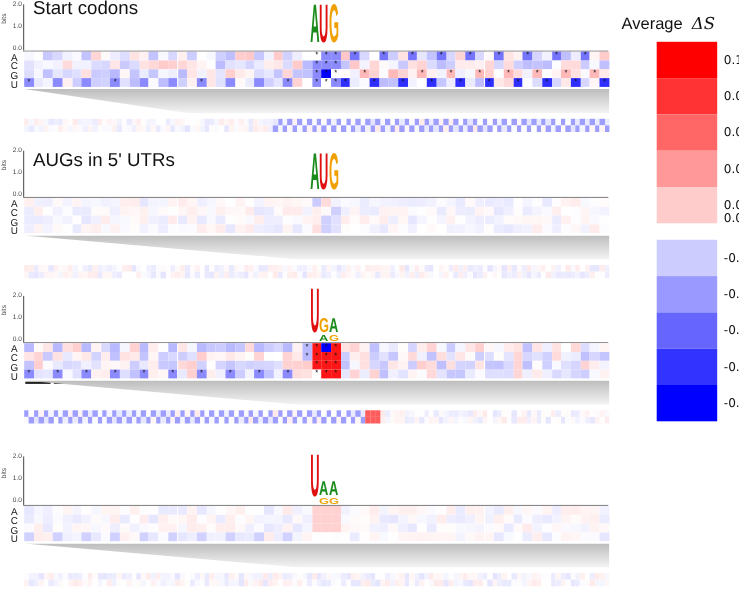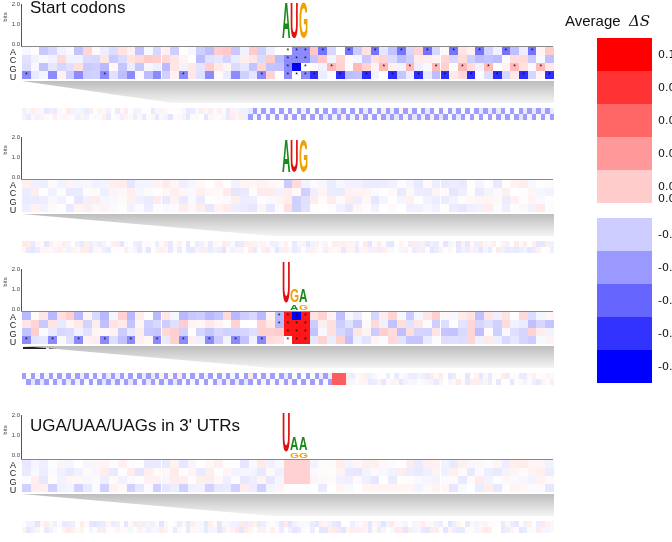--- a/index.html
+++ b/index.html
@@ -555,20 +555,21 @@
     </div>
     <div class="panel" style="top: 133px; height: 133px;">
       <div class="yaxis" style="top: 0px; height: 46px;">
         <div class="tick" style="top: 1px;">2.0</div>
         <div class="tick" style="top: 21px;">1.0</div>
         <div class="tick" style="top: 41px;">0.0</div>
         <div class="bits" style="top: 14px;">bits</div>
       </div>
       <div class="axisline" style="top: 4px; height: 42px;"></div>
       <div class="baseline" style="top: 46px;"></div>
+      <div class="title" style="top: 3px;">AUGs in 5' UTRs</div>
       <div class="logo" style="color: rgb(26, 138, 26); font-size: 13px; left: 281.6px; top: 33px; transform: scale(0.9, 3.6);">A</div>
       <div class="logo" style="color: rgb(224, 16, 16); font-size: 13px; left: 290.32px; top: 33px; transform: scale(0.9, 3.6);">U</div>
       <div class="logo" style="color: rgb(240, 160, 0); font-size: 13px; left: 299.04px; top: 33px; transform: scale(0.9, 3.6);">G</div>
       <div class="rowlbl" style="top: 48px;">A</div>
       <div class="rowlbl" style="top: 56.3px;">C</div>
       <div class="rowlbl" style="top: 64.6px;">G</div>
       <div class="rowlbl" style="top: 72.9px;">U</div>
       <div class="heat" style="top: 47px; grid-template-columns: repeat(61, 8.72px);">
         <div class="cell" style="background: rgb(255, 239, 239);"></div>
         <div class="cell" style="background: rgb(240, 240, 255);"></div>
@@ -1596,21 +1597,20 @@
     </div>
     <div class="panel" style="top: 397px; height: 133px;">
       <div class="yaxis" style="top: 0px; height: 62px;">
         <div class="tick" style="top: 15px;">2.0</div>
         <div class="tick" style="top: 35px;">1.0</div>
         <div class="tick" style="top: 55px;">0.0</div>
         <div class="bits" style="top: 30px;">bits</div>
       </div>
       <div class="axisline" style="top: 18px; height: 44px;"></div>
       <div class="baseline" style="top: 62px;"></div>
-      <div class="title" style="top: 19px;">UGA/UAA/UAGs in 3' UTRs</div>
       <div class="logo" style="color: rgb(224, 16, 16); font-size: 13px; left: 281.6px; top: 49px; transform: scale(0.9, 4.2);">U</div>
       <div class="logo" style="color: rgb(26, 138, 26); font-size: 13px; left: 290.32px; top: 43px; transform: scale(0.9, 1.4);">A</div>
       <div class="logo" style="color: rgb(240, 160, 0); font-size: 13px; left: 290.32px; top: 49px; transform: scale(0.9, 0.6);">G</div>
       <div class="logo" style="color: rgb(26, 138, 26); font-size: 13px; left: 299.04px; top: 43px; transform: scale(0.9, 1.4);">A</div>
       <div class="logo" style="color: rgb(240, 160, 0); font-size: 13px; left: 299.04px; top: 49px; transform: scale(0.9, 0.6);">G</div>
       <div class="rowlbl" style="top: 64px;">A</div>
       <div class="rowlbl" style="top: 72.3px;">C</div>
       <div class="rowlbl" style="top: 80.6px;">G</div>
       <div class="rowlbl" style="top: 88.9px;">U</div>
       <div class="heat" style="top: 63px; grid-template-columns: repeat(61, 8.72px);">

